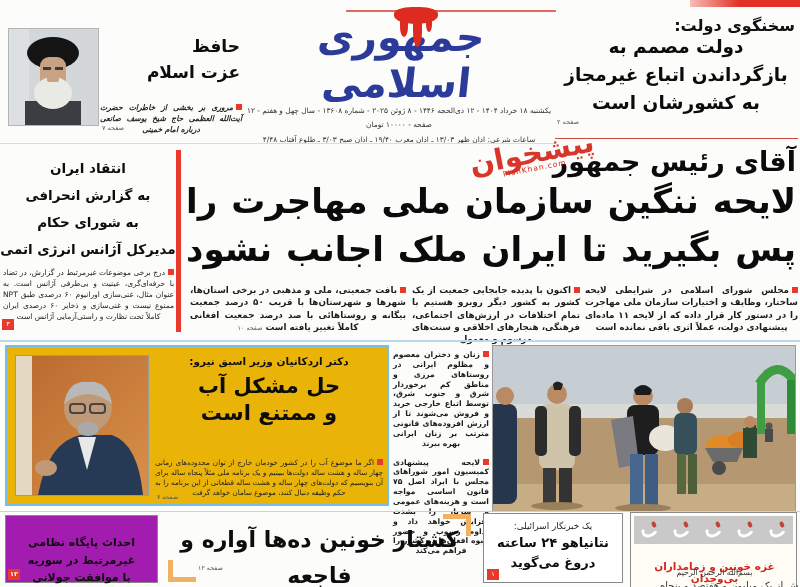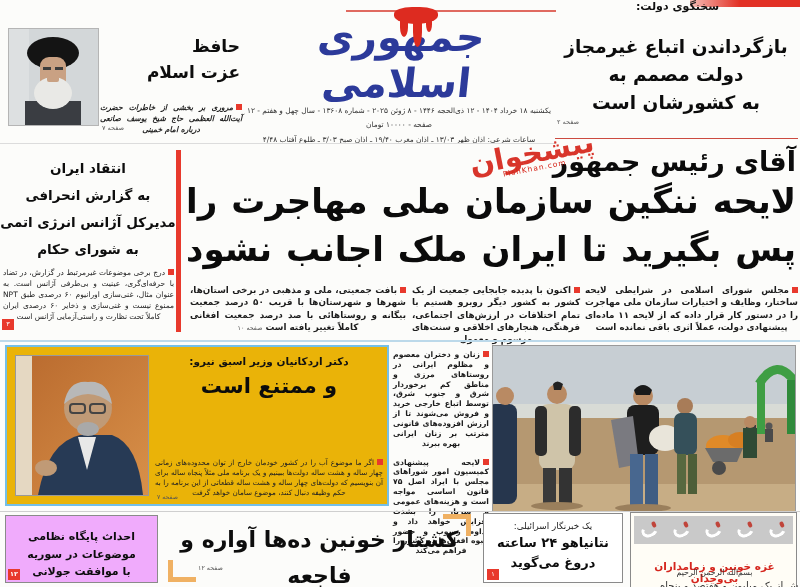--- a/index.html
+++ b/index.html
@@ -32,21 +32,21 @@
   .splash { left:392px; top:5px; width:48px; height:44px; z-index:3; }
   .splash .blob { position:absolute; left:2px; top:2px; width:44px; height:17px; background:#dd2b20; border-radius:45% 45% 55% 55%; }
   .splash .drip { position:absolute; background:#dd2b20; border-radius:0 0 50% 50%; }
   .d1 { left:8px;  top:12px; width:8px;  height:20px; }
   .d2 { left:21px; top:12px; width:9px;  height:30px; }
   .d3 { left:34px; top:12px; width:6px;  height:15px; }
 
   .dateline { left:240px; top:104px; width:318px; text-align:center; font-size:7.4px; line-height:1.95; color:#333; }
 
   
-  .spk-kicker { left:560px; top:0; width:235px; text-align:center; font-size:11px; color:#111; }
+  .spk-kicker { left:560px; top:16px; width:235px; text-align:right; font-size:16px; color:#111; }
   .spk-head { left:556px; top:33px; width:240px; text-align:center; font-size:18.5px; line-height:1.5; color:#0c0c0c; }
   .spk-page { left:557px; top:118px; font-size:6.5px; color:#555; }
   .rule-red { left:555px; top:138px; width:243px; height:1px; background:#cc4a40; }
   .rule-gray { left:0; top:143px; width:556px; height:1px; background:#dcdcdc; }
 
   
   .lead-bar { left:176px; top:150px; width:5px; height:182px; background:#e8392c; }
   .lead-kicker { left:186px; top:146px; width:610px; text-align:right; font-size:27px; font-weight:900; color:#0b0b0b; }
   .lead-h1 { left:186px; top:181px; width:610px; font-size:34px; font-weight:900; color:#0b0b0b;
     text-align:justify; text-align-last:justify; white-space:nowrap; }
@@ -83,22 +83,22 @@
   .notes-col { left:393px; top:350px; width:96px; }
   .note { font-size:7.7px; line-height:1.28; font-weight:bold; color:#1c1c1c;
     text-align:justify; text-align-last:center; margin-bottom:9px; }
 
   
   .ref-frame { left:492px; top:345px; width:304px; height:167px; border:1px solid #9a9a9a; background:#c7ced3; overflow:hidden; }
 
   .rule-bot { left:0; top:511px; width:800px; height:1px; background:#cfcfcf; }
 
   
-  .syria-box { left:5px; top:515px; width:153px; height:68px; border:1px solid #8a8a8a; background:#f0abfc;
-    text-align:center; font-size:11px; font-weight:bold; line-height:1.6; color:#0d0d0d; padding-top:12px; }
+  .syria-box { left:5px; top:515px; width:153px; height:68px; border:1px solid #8a8a8a; background:#a21caf;
+    text-align:center; font-size:11px; font-weight:bold; line-height:1.6; color:#0d0d0d; padding-top:18px; }
   .syria-badge { position:absolute; left:2px; bottom:2px; }
 
   .mass-box { left:168px; top:514px; width:303px; height:68px; }
   .bracket { position:absolute; width:28px; height:22px; }
   .br-tr { right:0; top:0; border-top:5px solid #f0b163; border-left:0; border-right:5px solid #f0b163; }
   .br-bl { left:0; bottom:0; border-bottom:5px solid #f0b163; border-left:5px solid #f0b163; }
   .mass-head { position:absolute; left:0; top:8px; width:303px; text-align:center;
     font-size:22px; font-weight:800; line-height:1.65; color:#0d0d0d; }
   .mass-page { position:absolute; left:30px; top:50px; font-size:6.3px; color:#555; }
 
@@ -155,42 +155,42 @@
       <div class="drip d2"></div>
       <div class="drip d3"></div>
   </div>
   <div class="abs dateline">
     <div>یکشنبه ۱۸ خرداد ۱۴۰۴ - ۱۲ ذی‌الحجه ۱۴۴۶ - ۸ ژوئن ۲۰۲۵ - شماره ۱۳۶۰۸ - سال چهل و هفتم - ۱۲ صفحه - ۱۰۰۰۰ تومان</div>
     <div>ساعات شرعی: اذان ظهر ۱۳/۰۳ ـ اذان مغرب ۱۹/۴۰ ـ اذان صبح ۳/۰۳ ـ طلوع آفتاب ۴/۴۸</div>
   </div>
 
   <div class="abs spk-kicker b">سخنگوی دولت:</div>
   <div class="abs spk-head b">
+    <div>دولت مصمم به</div>
     <div>بازگرداندن اتباع غیرمجاز</div>
-    <div>دولت مصمم به</div>
     <div>به کشورشان است</div>
   </div>
   <div class="abs spk-page">صفحه ۲</div>
   <div class="abs rule-red"></div>
   <div class="abs rule-gray"></div>
 
   <div class="abs lead-bar"></div>
   <div class="abs lead-kicker">آقای رئیس جمهور</div>
   <div class="abs wm">
     <div class="wm-fa">پیشخوان</div>
     <div class="wm-en">PishKhan.com</div>
   </div>
   <div class="abs lead-h1">لایحه ننگین سازمان ملی مهاجرت را</div>
   <div class="abs lead-h1 lead-h2">پس بگیرید تا ایران ملک اجانب نشود</div>
 
   <div class="abs iaea-title b">
     <div>انتقاد ایران</div>
     <div>به گزارش انحرافی</div>
+    <div>به شورای حکام</div>
     <div>مدیرکل آژانس انرژی اتمی</div>
-    <div>به شورای حکام</div>
   </div>
   <div class="abs iaea-body"><span class="bsq"></span><span>درج برخی موضوعات غیرمرتبط در گزارش، در تضاد با حرفه‌ای‌گری، عینیت و بی‌طرفی آژانس است. به عنوان مثال، غنی‌سازی اورانیوم ۶۰ درصدی طبق NPT ممنوع نیست و غنی‌سازی و ذخایر ۶۰ درصدی ایران کاملاً تحت نظارت و راستی‌آزمایی آژانس است</span></div>
   <div class="abs badge" style="left:2px; top:319px;">۳</div>
 
   <div class="abs lead-bullet" style="left:585px; width:213px;"><span class="bsq"></span><span>مجلس شورای اسلامی در شرایطی لایحه ساختار، وظایف و اختیارات سازمان ملی مهاجرت را در دستور کار قرار داده که از لایحه ۱۱ ماده‌ای پیشنهادی دولت، عملاً اثری باقی نمانده است</span></div>
   <div class="abs lead-bullet" style="left:412px; width:168px;"><span class="bsq"></span><span>اکنون با پدیده جابجایی جمعیت از یک کشور به کشور دیگر روبرو هستیم با تمام اختلافات در ارزش‌های اجتماعی، فرهنگی، هنجارهای اخلاقی و سنت‌های مرسوم و معمول</span></div>
   <div class="abs lead-bullet" style="left:190px; width:216px;"><span class="bsq"></span><span>بافت جمعیتی، ملی و مذهبی در برخی استان‌ها، شهرها و شهرستان‌ها با قریب ۵۰ درصد جمعیت بیگانه و روستاهائی با صد درصد جمعیت افغانی کاملاً تغییر یافته است</span> <span class="pref">صفحه ۱۰</span></div>
   <div class="abs rule-blue"></div>
 
   <div class="abs water-box">
@@ -209,20 +209,21 @@
         <circle cx="72" cy="52" r="24" fill="#c09a76"></circle>
         <path d="M48 48 Q52 24 72 26 Q92 24 96 48 Q84 38 72 38 Q60 38 48 48 Z" fill="#b8b8b8"></path>
         <rect x="54" y="48" width="15" height="9" rx="3" fill="none" stroke="#444" stroke-width="2"></rect>
         <rect x="74" y="48" width="15" height="9" rx="3" fill="none" stroke="#444" stroke-width="2"></rect>
         <ellipse cx="72" cy="73" rx="11" ry="7" fill="#a9a9a9"></ellipse>
         <ellipse cx="30" cy="112" rx="11" ry="8" fill="#c09a76"></ellipse>
       </svg>
     </div>
     <div class="water-kicker">دکتر اردکانیان وزیر اسبق نیرو:</div>
     <div class="water-head">
+      <div>حل مشکل آب</div>
       <div>و ممتنع است</div>
     </div>
     <div class="water-body"><span class="bsq"></span><span>اگر ما موضوع آب را در کشور خودمان خارج از توان محدوده‌های زمانی چهار ساله و هشت ساله دولت‌ها ببینیم و یک برنامه ملی مثلاً پنجاه ساله برای آن بنویسیم که دولت‌های چهار ساله و هشت ساله قطعاتی از این برنامه را به حکم وظیفه دنبال کنند، موضوع سامان خواهد گرفت</span></div>
     <div class="water-page">صفحه ۷</div>
   </div>
 
   <div class="abs notes-col">
     <div class="note"><span class="bsq"></span><span>زنان و دختران معصوم و مظلوم ایرانی در روستاهای مرزی و مناطق کم برخوردار شرق و جنوب شرق، توسط اتباع خارجی خرید و فروش می‌شوند تا از ارزش افزوده‌های قانونی مترتب بر زنان ایرانی بهره ببرند</span></div>
     <div class="note"><span class="bsq"></span><span>لایحه پیشنهادی کمیسیون امور شوراهای مجلس با ایراد اصل ۷۵ قانون اساسی مواجه است و هزینه‌های عمومی و سربار را بشدت افزایش خواهد داد و تداوم رسوب و حضور انبوه افغان‌ها در کشور را فراهم می‌کند</span></div>
   </div>
@@ -278,21 +279,21 @@
 
       <ellipse cx="64" cy="160" rx="26" ry="4" fill="#9a7f5c"></ellipse>
       <ellipse cx="150" cy="162" rx="28" ry="4" fill="#9a7f5c"></ellipse>
     </svg>
   </div>
 
   <div class="abs rule-bot"></div>
 
   <div class="abs syria-box">
     <div>احداث پایگاه نظامی</div>
-    <div>موضوعات در سوریه</div>
+    <div>غیرمرتبط در سوریه</div>
     <div>با موافقت جولانی</div>
     <div class="badge syria-badge">۱۲</div>
   </div>
 
   <div class="abs mass-box">
     <div class="bracket br-tr"></div>
     <div class="bracket br-bl"></div>
     <div class="mass-head">
       <div>کشتار خونین ده‌ها آواره و فاجعه</div>
       <div>در بیمارستان‌های غزه</div>

